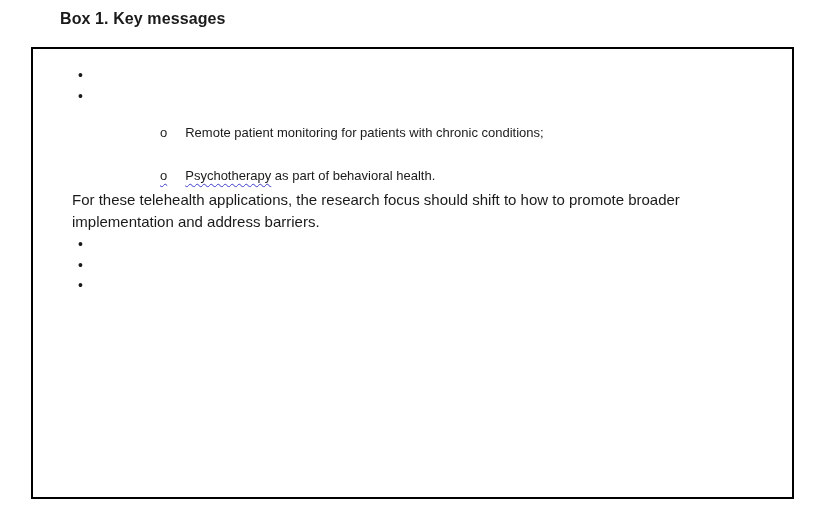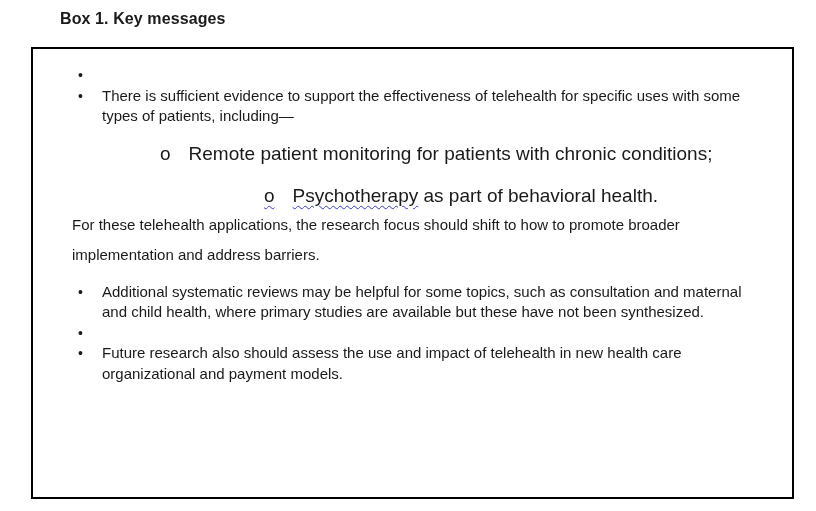--- a/index.html
+++ b/index.html
@@ -33,79 +33,76 @@
   }
 
   .bullet-list { font-size: 15px; line-height: 20.5px; }
   .bullet-item { display: flex; padding-left: 45px; padding-right: 30px; }
   .bullet-marker { flex: 0 0 24px; width: 24px; font-size: 14px; }
   .bullet-text { flex: 1; }
 
   .sub-list { margin-top: 17px; }
   .sub-item {
     padding-left: 127px; padding-right: 30px;
-    font-size: 19px; line-height: 20.5px;
+    font-size: 13px; line-height: 20.5px;
     margin-bottom: 22px;
   }
-  .sub-item:last-child { margin-bottom: 0; text-align: center; }
+  .sub-item:last-child { margin-bottom: 0; }
   .sub-text { padding-left: 18px; }
 
   .wavy {
     text-decoration: underline;
     text-decoration-style: wavy;
     text-decoration-color: var(--color-squiggle);
     text-decoration-thickness: 1px;
     text-underline-offset: 3px;
   }
 
   .para {
-    margin: 3px 30px 12px 39px;
-    font-size: 15px; line-height: 30px;
+    margin: 3px 30px 1px 39px;
+    font-size: 15px; line-height: 22px;
   }
 
   .bullet-list.bottom { margin-top: 1px; }
 </style>
 </head>
 <body>
 
 <div class="page">
 
   <div class="title">Box 1. Key messages</div>
 
   <div class="key-box">
 
     <div class="bullet-list top">
       <div class="bullet-item">
         <span class="bullet-marker">•</span>
       </div>
       <div class="bullet-item">
         <span class="bullet-marker">•</span>
-        <span class="bullet-text">There is sufficient evidence to support the effectiveness of telehealth for specific uses with some types of patients, including—</span>
       </div>
     </div>
 
     <div class="sub-list">
       <div class="sub-item">
         <span class="sub-marker">o</span><span class="sub-text">Remote patient monitoring for patients with chronic conditions;</span>
       </div>
       <div class="sub-item">
         <span class="wavy"><span class="sub-marker">o</span><span class="sub-text">Psychotherapy</span></span><span> as part of behavioral health.</span>
       </div>
     </div>
 
     <p class="para">For these telehealth applications, the research focus should shift to how to promote broader implementation and address barriers.</p>
 
     <div class="bullet-list bottom">
       <div class="bullet-item">
         <span class="bullet-marker">•</span>
-        <span class="bullet-text">Additional systematic reviews may be helpful for some topics, such as consultation and maternal and child health, where primary studies are available but these have not been synthesized.</span>
       </div>
       <div class="bullet-item">
         <span class="bullet-marker">•</span>
       </div>
       <div class="bullet-item">
         <span class="bullet-marker">•</span>
-        <span class="bullet-text">Future research also should assess the use and impact of telehealth in new health care organizational and payment models.</span>
       </div>
     </div>
 
   </div>
 </div>
 
 </body></html>

